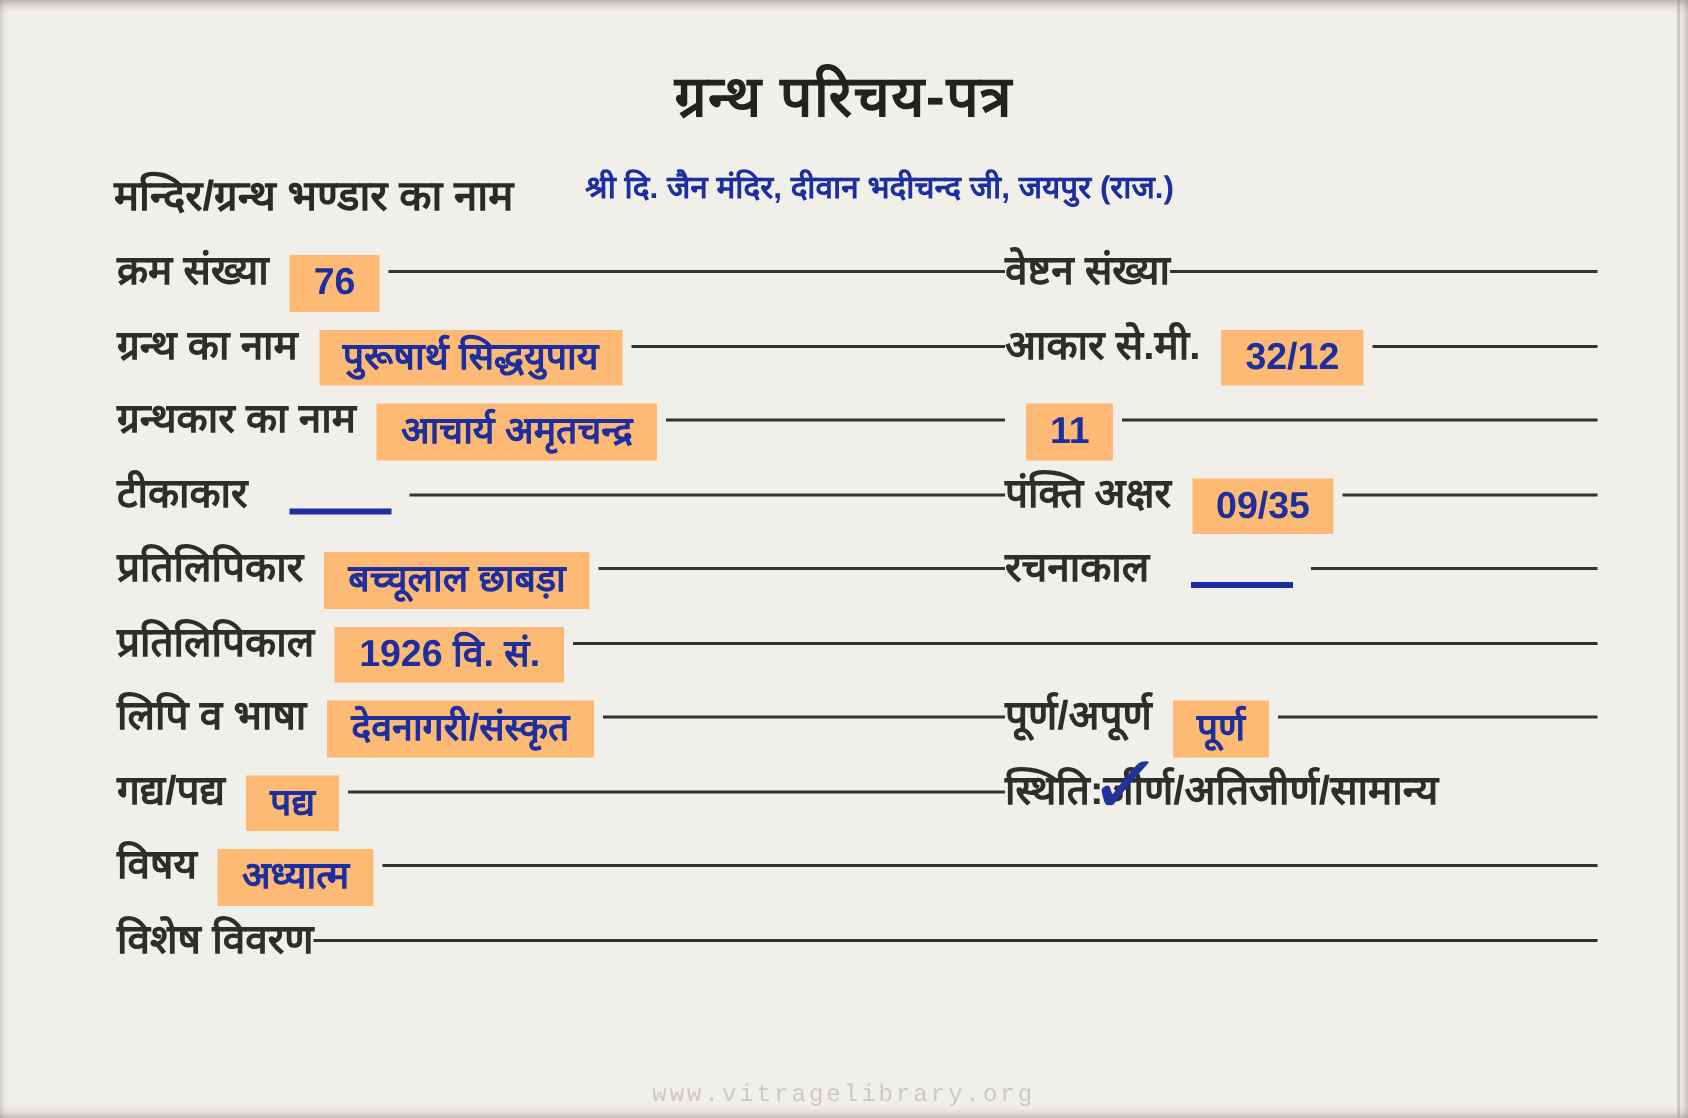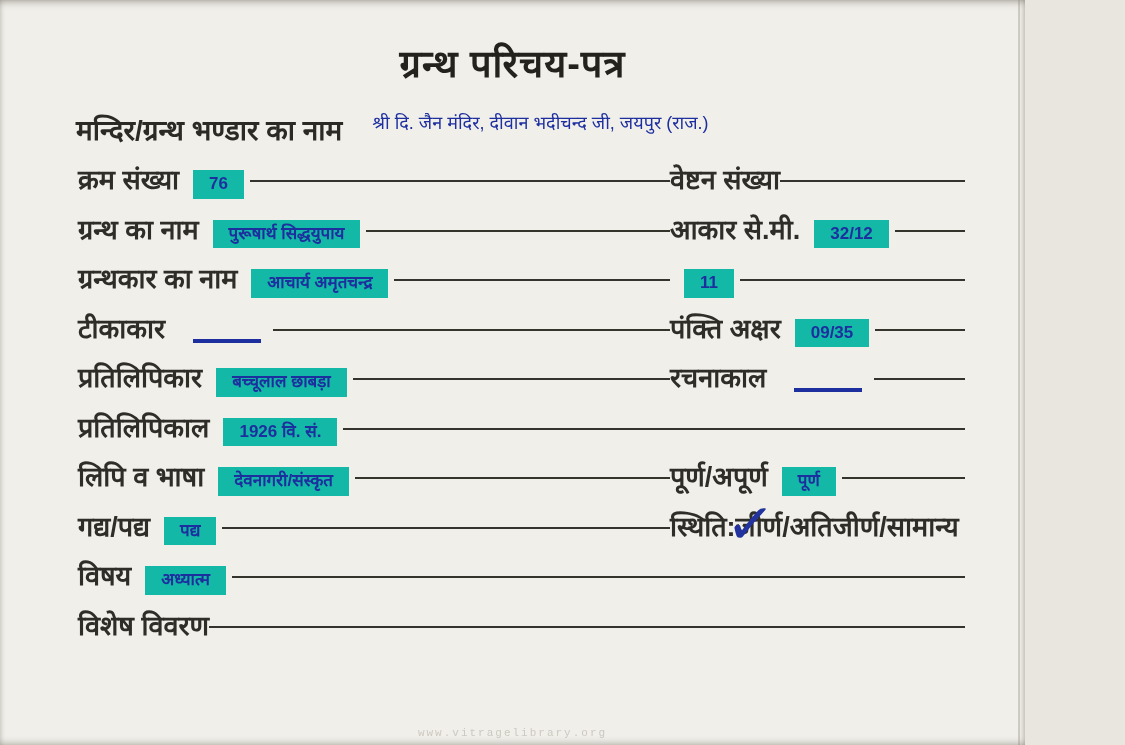--- a/index.html
+++ b/index.html
@@ -4,21 +4,21 @@
 <style>
   html, body { margin: 0; padding: 0; }
   body {
     width: 1125px; height: 745px;
     background: #e8e6df;
     font-family: "Liberation Sans", "DejaVu Sans", sans-serif;
     overflow: hidden;
   }
   .page {
     position: relative;
-    width: 1025px; height: 745px;
+    width: 1125px; height: 745px;
     background: #f1efe9;
     box-shadow:
       inset 0 7px 7px -5px rgba(110,108,98,.55),
       inset 0 -6px 6px -4px rgba(110,108,98,.40),
       inset -5px 0 5px -3px rgba(110,108,98,.30),
       inset 5px 0 5px -4px rgba(110,108,98,.25);
     overflow: hidden;
   }
   .right-edge-line {
     position: absolute; top: 0; bottom: 0; right: 5px; width: 2px;
@@ -36,24 +36,24 @@
     display: flex;
     margin: 22px 40px 0 76px;
     white-space: nowrap;
   }
   .header-label {
     font-size: 28px;
     font-weight: 700;
     color: #2b2a24;
   }
   .header-value {
-    font-size: 18px;
-    font-weight: 400;
+    font-size: 21px;
+    font-weight: 700;
     color: #1d2f9f;
-    margin-left: 30px;
+    margin-left: 48px;
   }
   .rows {
     margin: 16px 0 0 0;
     padding: 0 0 0 78px;
   }
   .row {
     height: 49.5px;
     display: flex;
     align-items: flex-start;
     white-space: nowrap;
@@ -69,24 +69,24 @@
     line-height: 1.25;
     text-align: center;
   }
   .rule {
     flex: 1;
     border-top: 2.5px solid #34332c;
     margin-top: 16px;
     min-width: 14px;
   }
   .value {
-    font-size: 17px;
+    font-size: 25px;
     font-weight: 700;
     color: #1d2f9f;
-    background: #14b8a6;
+    background: #fdba74;
     padding: 4px 16px 5px;
     margin: 6px 6px 0 14px;
     line-height: 1.15;
   }
   .blue-dash {
     width: 68px;
     border-top: 4px solid #1d2f9f;
     margin: 26px 12px 0 28px;
   }
   .status .label { font-weight: 600; }
@@ -99,21 +99,21 @@
     color: #22339f;
     line-height: 1;
     transform: rotate(4deg);
     pointer-events: none;
   }
   .watermark {
     position: absolute;
     left: 0; right: 0; bottom: 6px;
     text-align: center;
     font-family: "Liberation Mono", "DejaVu Sans Mono", monospace;
-    font-size: 11px;
+    font-size: 16px;
     letter-spacing: 2px;
     color: #ccc9c0;
   }
 </style>
 </head>
 <body>
 
 <div class="page">
 
   <div class="doc-title">ग्रन्थ परिचय-पत्र</div>

